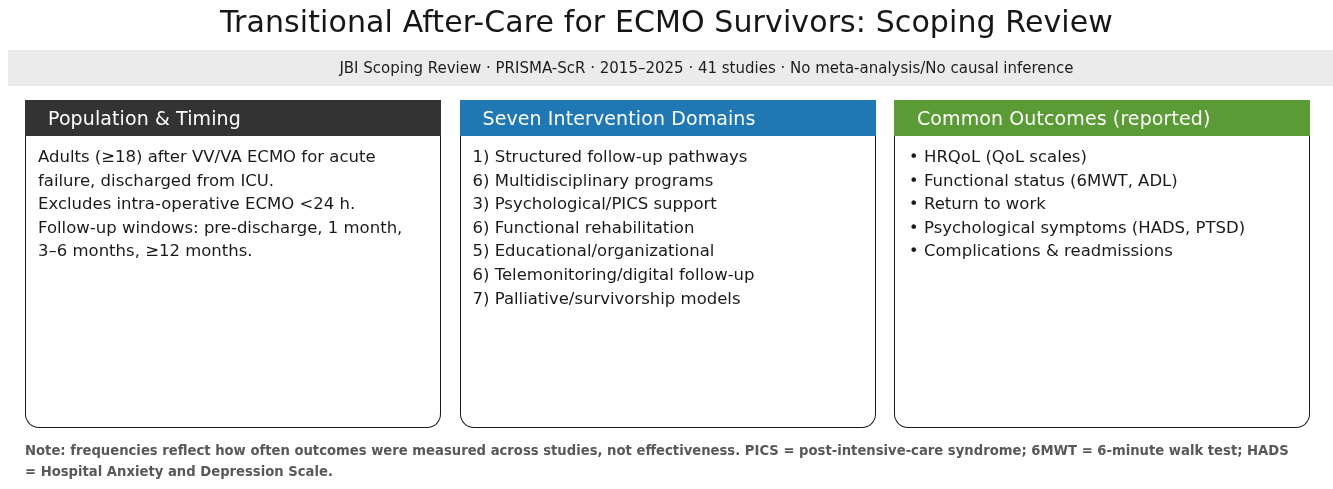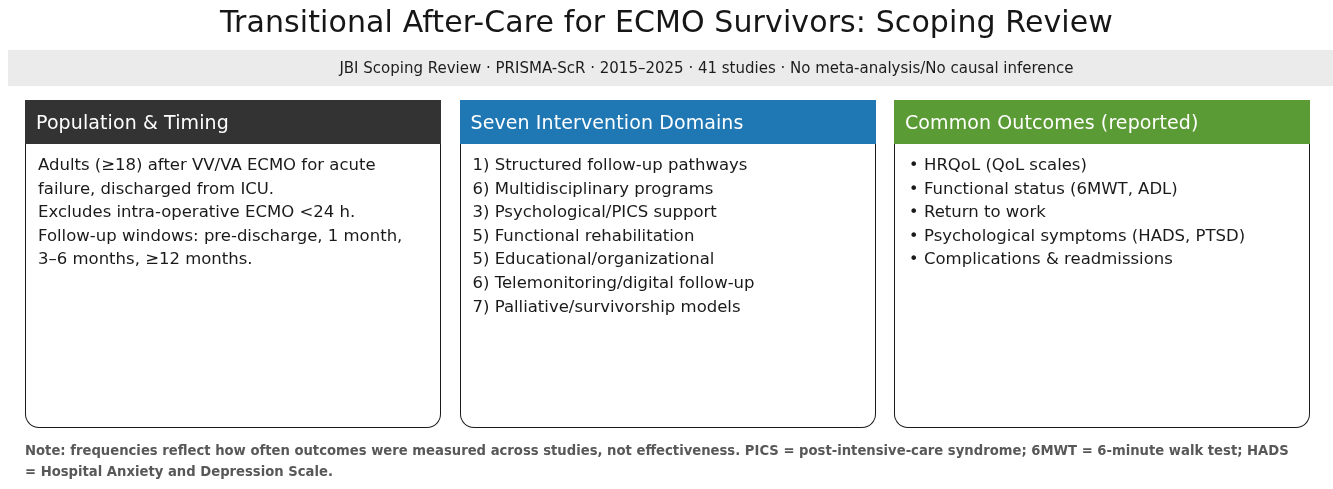--- a/index.html
+++ b/index.html
@@ -59,25 +59,25 @@
     display: flex;
     justify-content: space-between;
   }
   .panel {
     width: 416px;
     position: relative;
     display: flex;
     flex-direction: column;
   }
   .panel-header {
-    height: 44px;
+    height: 36px;
     box-sizing: border-box;
     display: flex;
     align-items: center;
-    padding: 0 0 0 11px;
+    padding: 0 0 0 23px;
     color: #ffffff;
     font-size: 19px;
     font-weight: 400;
     letter-spacing: 0.1px;
     white-space: nowrap;
   }
   .panel-header.dark  { background: #333333; }
   .panel-header.blue  { background: #1f77b4; }
   .panel-header.green { background: #5b9b35; }
 
@@ -163,21 +163,21 @@
     </div>
   </div>
 
   <div class="panel">
     <div class="panel-header blue">Seven Intervention Domains</div>
     <div class="panel-body">
       <ul class="num-list">
         <li>1) Structured follow-up pathways</li>
         <li>6) Multidisciplinary programs</li>
         <li>3) Psychological/PICS support</li>
-        <li>5) Functional rehabilitation</li>
+        <li>6) Functional rehabilitation</li>
         <li>5) Educational/organizational</li>
         <li>6) Telemonitoring/digital follow-up</li>
         <li>7) Palliative/survivorship models</li>
       </ul>
     </div>
   </div>
 
   <div class="panel">
     <div class="panel-header green">Common Outcomes (reported)</div>
     <div class="panel-body">

